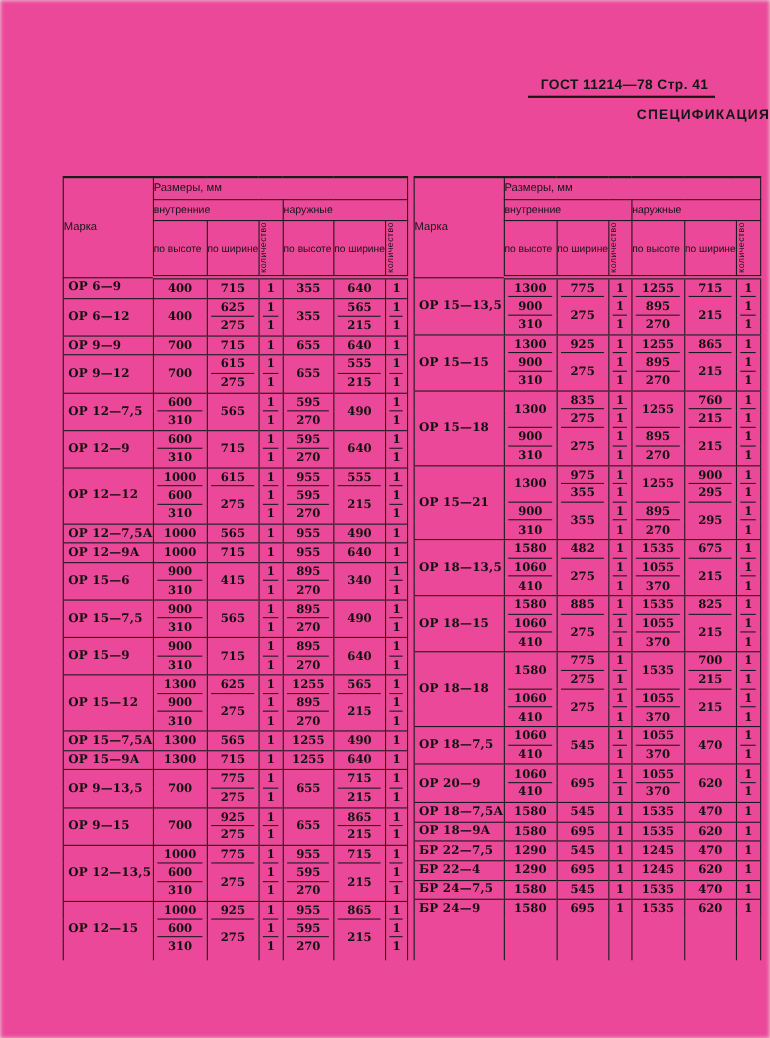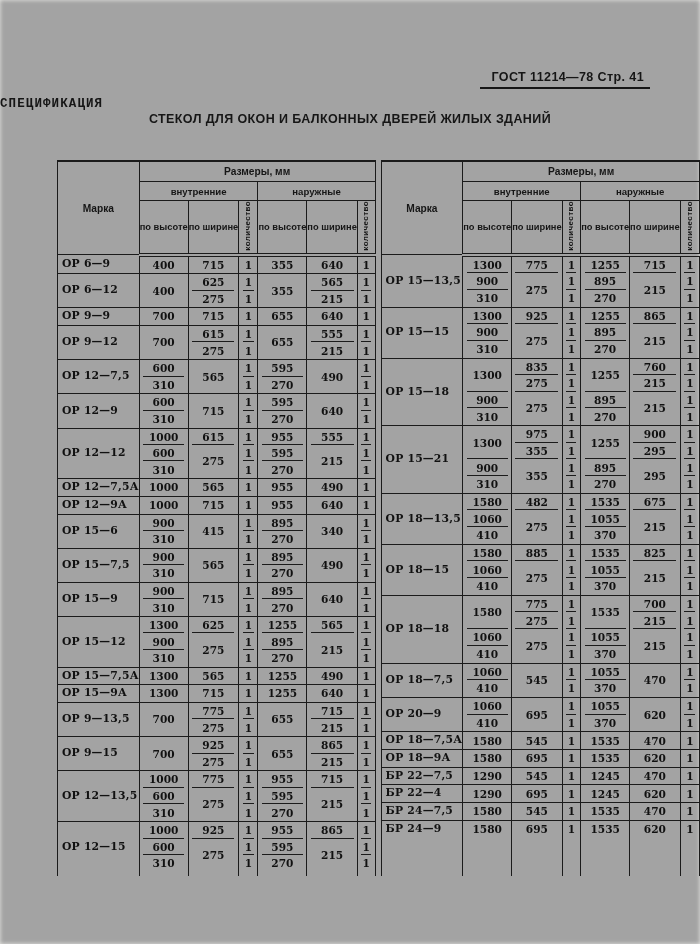--- a/index.html
+++ b/index.html
@@ -4,31 +4,31 @@
 <style>
   html,body { margin:0; padding:0; }
   body {
     width:700px; height:944px;
     background:#fefefe;
     font-family:"Liberation Sans", sans-serif;
     color:#161616;
     position:relative;
     overflow:hidden;
   }
-  .page { position:absolute; inset:0; background:#a3a3a3; box-shadow: inset 0 0 4px #e9e9e6; }
+  .page { position:absolute; inset:0; background:#ec4899; box-shadow: inset 0 0 4px #e9e9e6; }
 
   .gost {
     position:absolute; top:70px; right:50px;
     font-weight:bold; font-size:12.5px; letter-spacing:.4px;
     border-bottom:2px solid #161616; padding:0 6px 3px 12px;
     white-space:nowrap;
   }
   .t1 {
-    position:absolute; top:97px; left:0; width:700px; text-align:left;
-    font-weight:bold; font-size:12.5px; letter-spacing:1.1px;font-family:Liberation Mono, monospace;
+    position:absolute; top:97px; left:0; width:700px; text-align:right;
+    font-weight:bold; font-size:12.5px; letter-spacing:1.1px;
   }
   .t2 {
     position:absolute; top:112px; left:0; width:700px; text-align:center;
     font-weight:bold; font-size:12.5px; letter-spacing:.4px;
   }
   .series {
     position:absolute; top:139px; left:0; width:700px; text-align:center;
     font-weight:bold; font-size:13.5px; letter-spacing:3.5px;
     font-family:"DejaVu Serif", serif;
   }
@@ -39,21 +39,21 @@
     border-collapse:collapse; table-layout:fixed;
     border-left:1.7px solid #1b1b1b;
     border-right:1.7px solid #1b1b1b;
     border-top:2.6px solid #1b1b1b;
     border-bottom:none;
   }
   th, td { border-left:1px solid #1b1b1b; border-right:1px solid #1b1b1b; padding:0; }
 
   thead th {
     border-bottom:1px solid #1b1b1b;
-    font-size:9.6px; font-weight:bold; text-align:center; vertical-align:middle;
+    font-size:9.6px; font-weight:normal; text-align:left; vertical-align:middle;
     overflow:hidden; white-space:nowrap;
   }
   thead tr.hr1 th { height:19px; font-size:10.2px; }
   thead tr.hr2 th { height:18px; }
   thead tr.hr3 th { height:49px; font-size:9.3px; }
   thead tr.hr3 th { border-bottom:4px double #1b1b1b; }
   th.mark-h { font-size:10.8px; border-right:1.5px solid #1b1b1b; }
   th.vert span {
     writing-mode:vertical-rl; transform:rotate(180deg);
     display:inline-block; font-size:8px; letter-spacing:.4px; line-height:1;
@@ -77,21 +77,20 @@
   tr.filler td { background:none; }
   .t-left  tbody tr.filler td { height:4px; }
   .t-right tbody tr.filler td { height:38px; }
 </style>
 </head>
 <body>
 
 <div class="page">
   <div class="gost">ГОСТ 11214—78 Стр. 41</div>
   <div class="t1">СПЕЦИФИКАЦИЯ</div>
-  <div class="t2">СТЕКОЛ ДЛЯ ОКОН И БАЛКОННЫХ ДВЕРЕЙ ЖИЛЫХ ЗДАНИЙ</div>
 
   <div class="tables">
 
     <table class="half t-left">
       <colgroup>
         <col style="width:60px">
           <col style="width:49px">
           <col style="width:45px">
           <col style="width:22px">
         <col style="width:46px">

